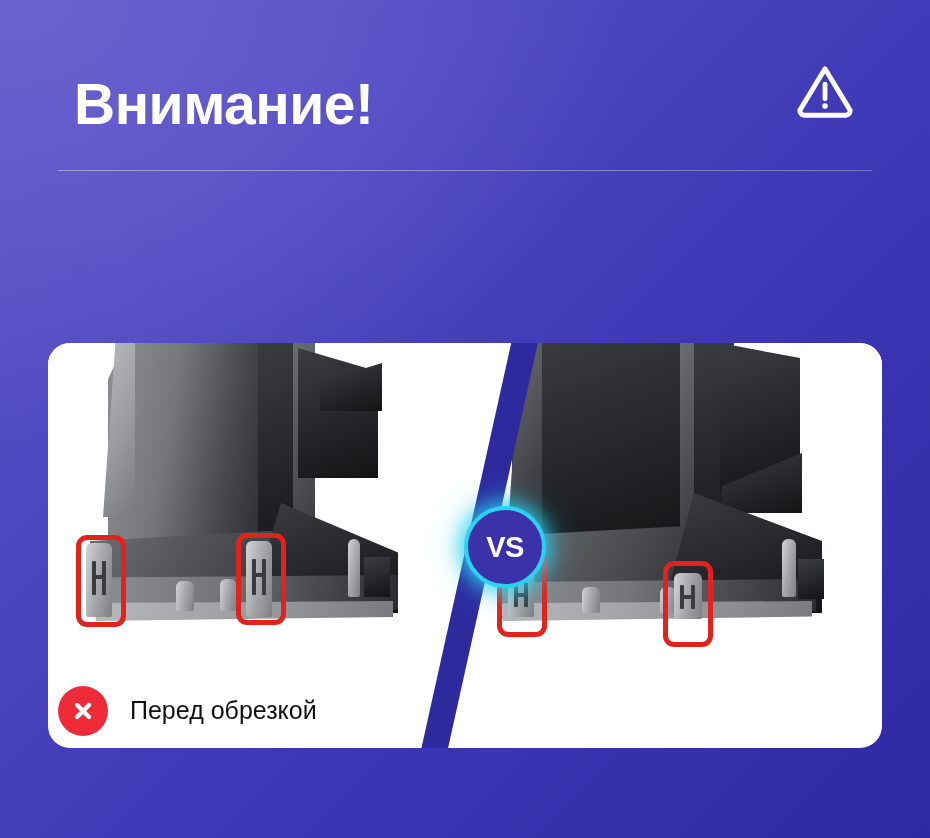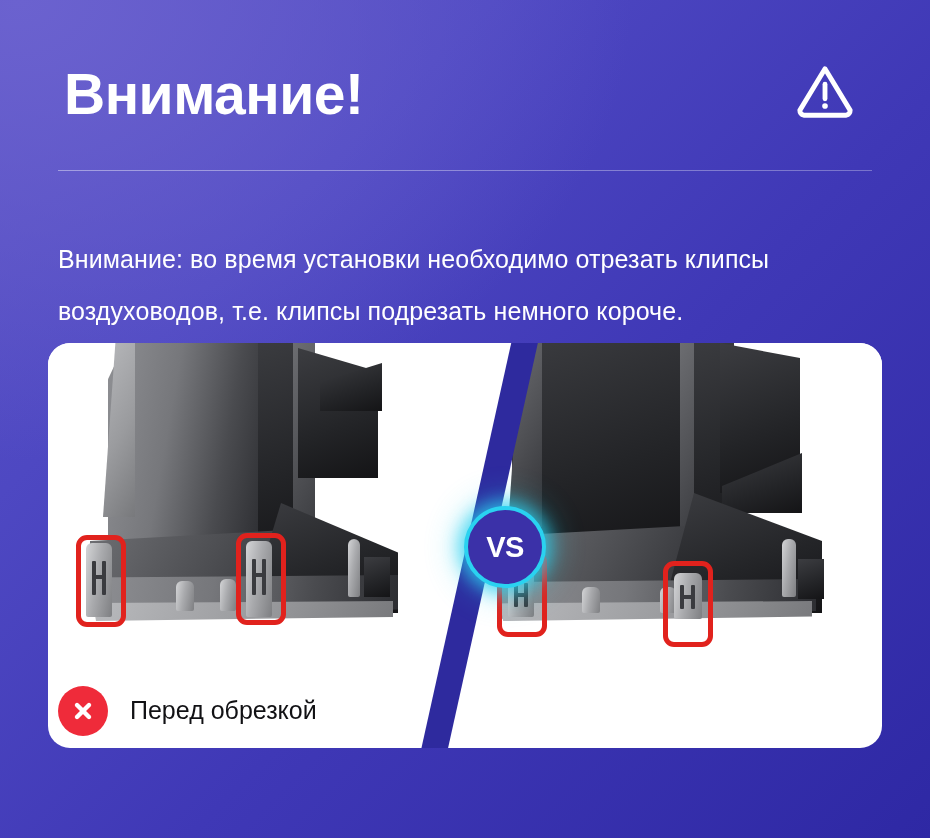--- a/index.html
+++ b/index.html
@@ -23,21 +23,21 @@
 
   
   .header {
     position: absolute;
     left: 58px;
     top: 52px;
     right: 58px;
     height: 92px;
   }
   .page-title {
-    margin: 6px;
+    margin: 16px;
     color: #ffffff;
     font-size: 57px;
     line-height: 72px;
     font-weight: 700;
     letter-spacing: -0.5px;
     white-space: nowrap;
   }
   .warn-icon {
     position: absolute;
     right: 16px;
@@ -208,21 +208,20 @@
     <h1 class="page-title">Внимание!</h1>
     <svg class="warn-icon" viewBox="0 0 64 64">
       <path d="M32 9 L58 52 A5 5 0 0 1 54 57 L10 57 A5 5 0 0 1 6 52 Z" fill="none" stroke="#ffffff" stroke-width="5" stroke-linejoin="round"></path>
       <line x1="32" y1="25" x2="32" y2="40" stroke="#ffffff" stroke-width="5" stroke-linecap="round"></line>
       <circle cx="32" cy="47.5" r="2.9" fill="#ffffff"></circle>
     </svg>
   </div>
 
   <div class="title-rule"></div>
 
-  <p class="notice">Внимание: во время установки необходимо отрезать клипсы воздуховодов, т.е. клипсы подрезать немного короче.</p>
 
   <div class="compare-card">
 
     <div class="panel panel-left">
       <div class="photo">
 
         <div class="duct-body" style="left:60px;  top:-10px; width:155px; height:210px; clip-path:polygon(14% 0,100% 0,100% 100%,0 100%,0 22%);"></div>
         <div class="duct-light" style="left:55px;  top:-6px;  width:32px;  height:180px; clip-path:polygon(40% 0,100% 0,100% 100%,0 100%);"></div>
         <div class="duct-dark" style="left:210px; top:-10px; width:40px;  height:240px;"></div>
         <div class="duct-mid" style="left:245px; top:-10px; width:22px;  height:250px;"></div>

